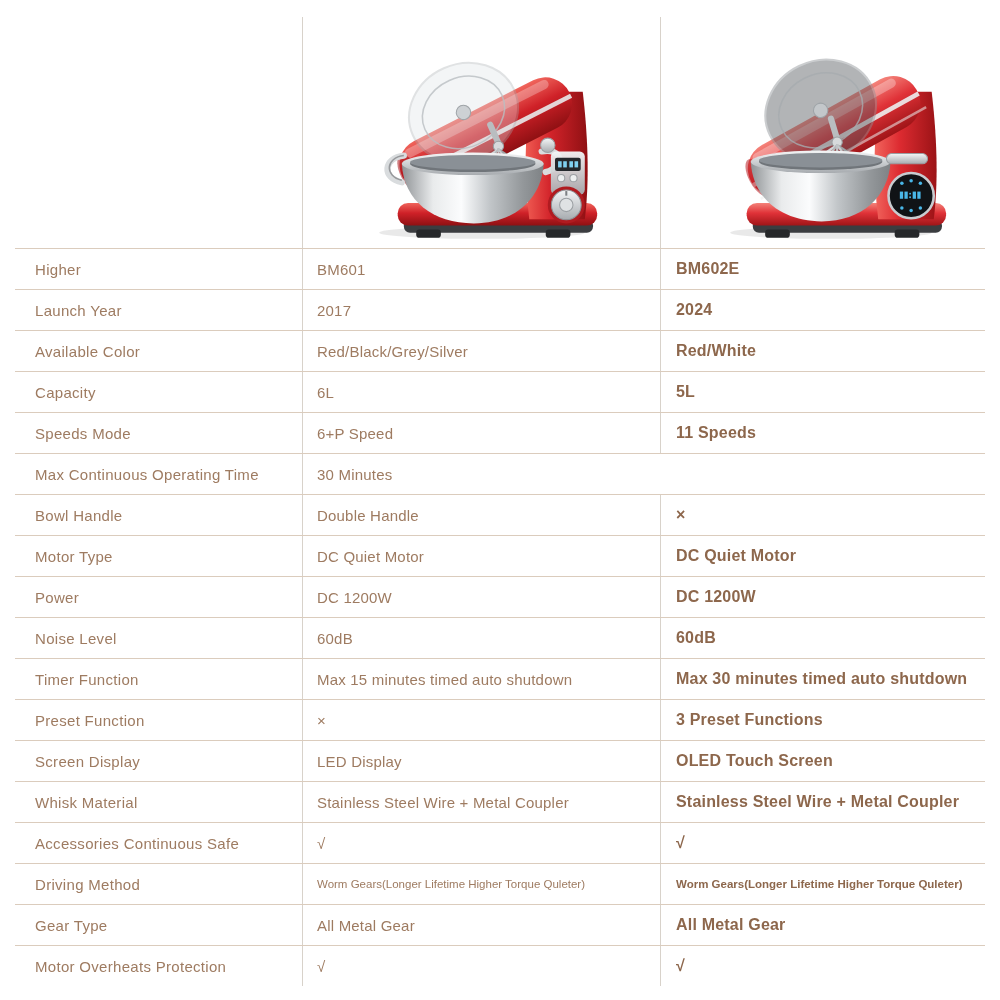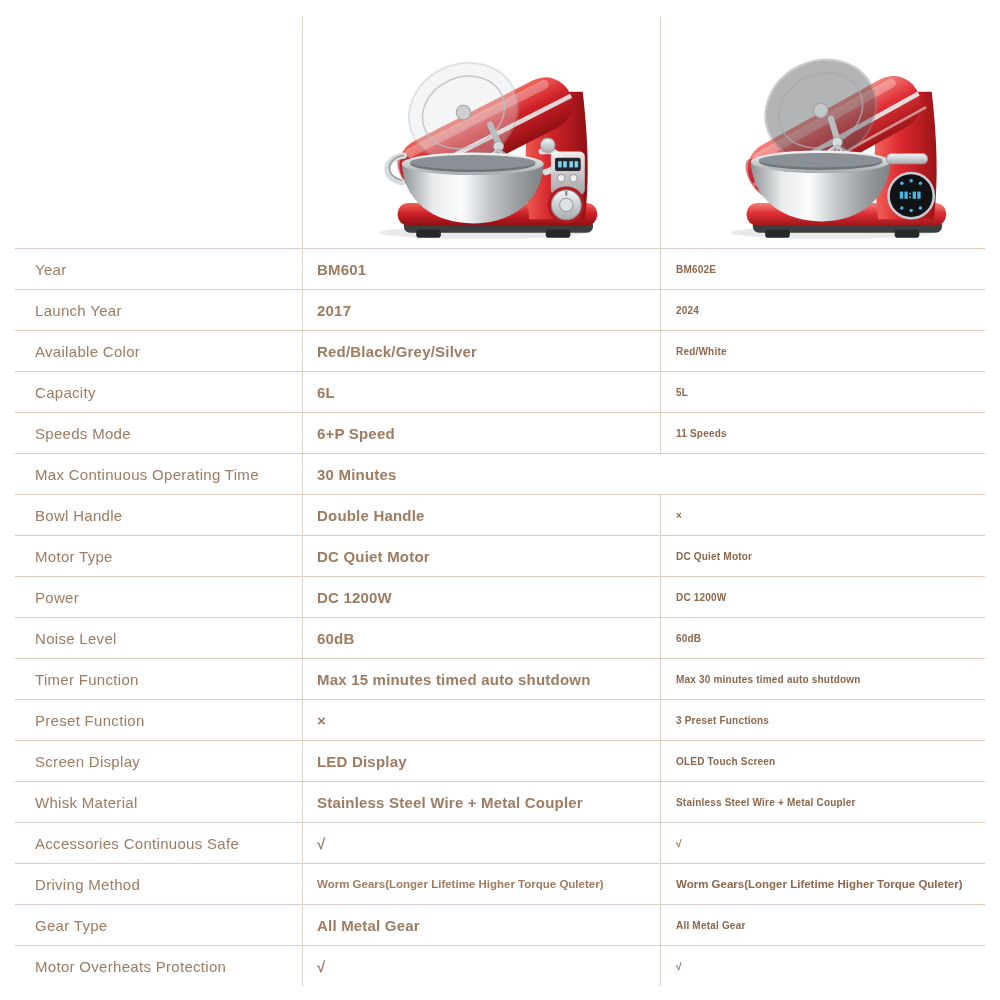--- a/index.html
+++ b/index.html
@@ -8,22 +8,22 @@
     font-family:"Liberation Sans", sans-serif;overflow:hidden;
   }
   .comparison{position:absolute;left:15px;top:17px;width:970px;}
   .grid-row{display:grid;grid-template-columns:287px 358px 325px;}
   .image-row{height:231px;}
   .image-cell{display:flex;align-items:flex-end;justify-content:center;padding-bottom:4px;}
   .vline{border-left:1px solid #d8d2ca;}
   .row{height:40px;border-top:1px solid #dbccbd;}
   .c{display:flex;align-items:center;height:100%;overflow:hidden;white-space:nowrap;}
   .c1{padding-left:20px;font-size:15px;color:#9e7b61;letter-spacing:.3px;}
-  .c2{padding-left:14px;font-size:15px;color:#9e7b61;letter-spacing:.2px;font-weight:bold;}
-  .c3{padding-left:15px;font-size:10px;font-weight:bold;color:#8d674c;letter-spacing:.2px;}
+  .c2{padding-left:14px;font-size:15px;color:#9e7b61;letter-spacing:.2px;}
+  .c3{padding-left:15px;font-size:16px;font-weight:bold;color:#8d674c;letter-spacing:.2px;}
   .small{font-size:11.5px !important;letter-spacing:0 !important;}
   svg{display:block;}
 </style>
 </head>
 <body>
 
 <div class="page">
   <div class="comparison">
 
     <div class="grid-row image-row">
@@ -185,21 +185,21 @@
             <circle cx="215" cy="155" r="1.7" fill="#49b7e8"></circle>
             <circle cx="197" cy="179" r="1.7" fill="#49b7e8"></circle>
             <circle cx="206" cy="181.5" r="1.7" fill="#49b7e8"></circle>
             <circle cx="215" cy="179" r="1.7" fill="#49b7e8"></circle>
           </g>
         </svg>
       </div>
     </div>
 
     <div class="grid-row row">
-      <div class="c c1">Year</div>
+      <div class="c c1">Higher</div>
       <div class="c c2 vline">BM601</div>
       <div class="c c3 vline">BM602E</div>
     </div>
     <div class="grid-row row">
       <div class="c c1">Launch Year</div>
       <div class="c c2 vline">2017</div>
       <div class="c c3 vline">2024</div>
     </div>
     <div class="grid-row row">
       <div class="c c1">Available Color</div>

